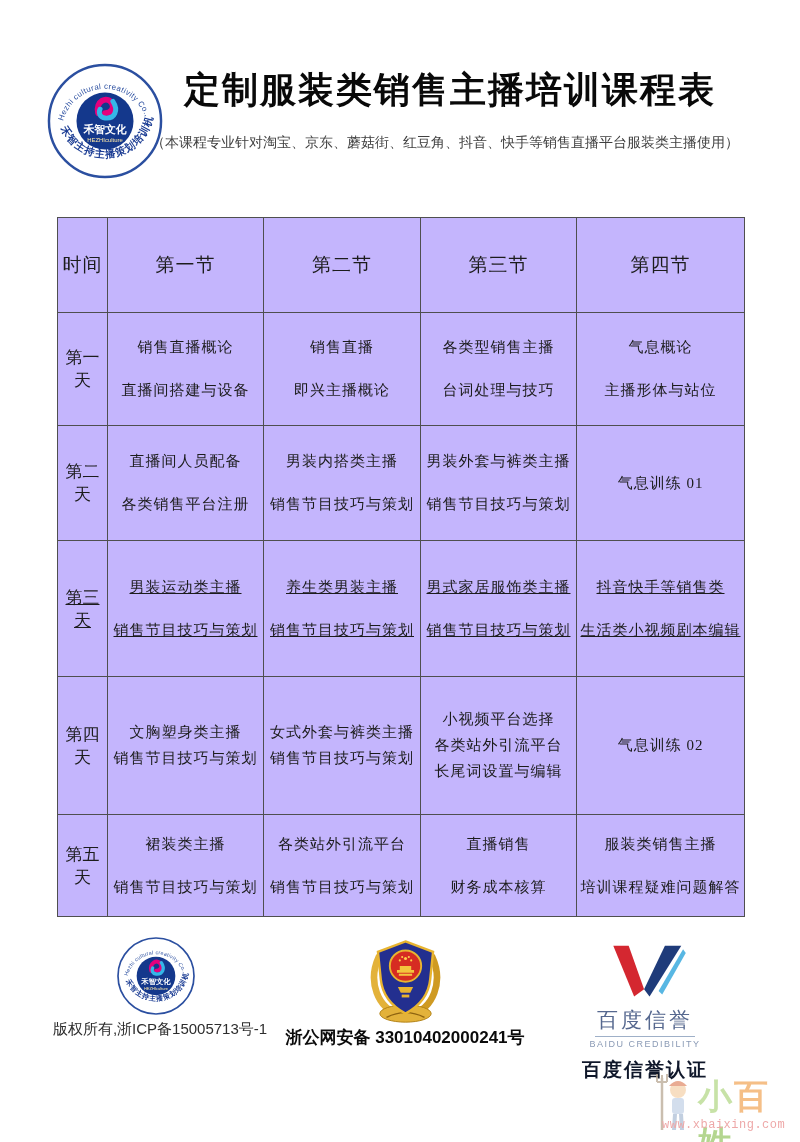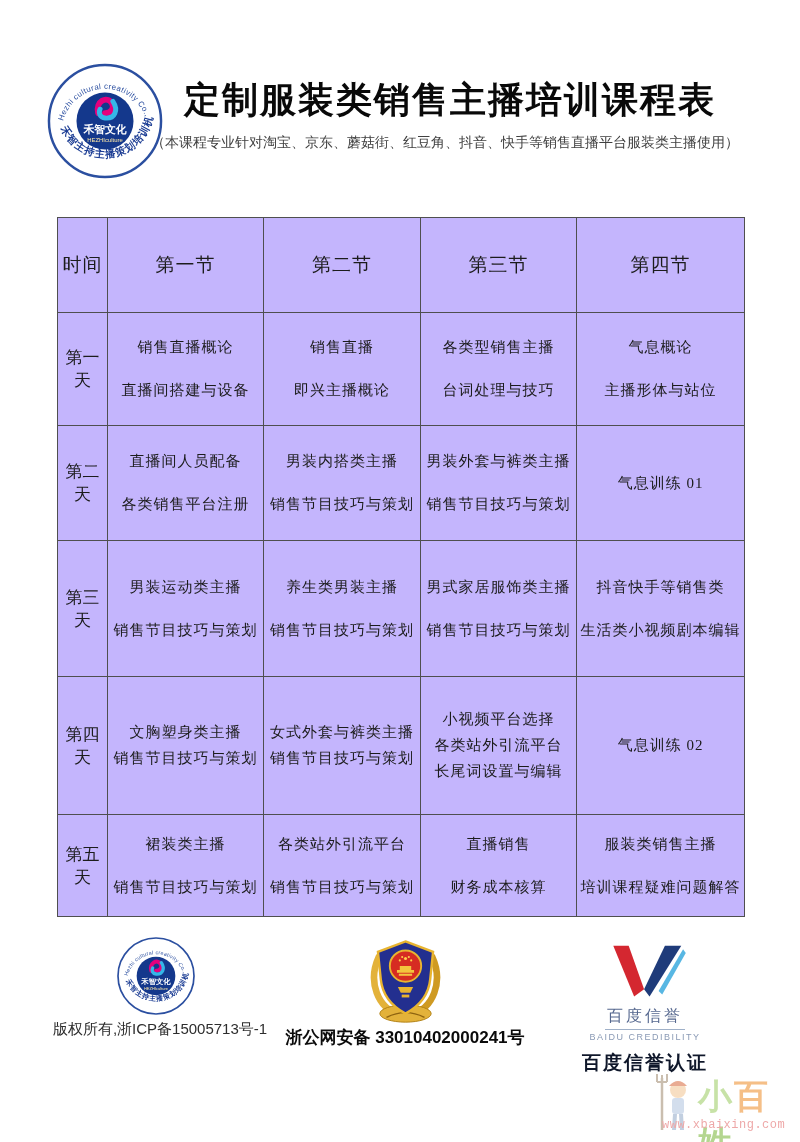--- a/index.html
+++ b/index.html
@@ -5,21 +5,21 @@
   html,body{margin:0;padding:0;}
   body{
     width:800px;height:1142px;position:relative;background:#ffffff;
     font-family:"Liberation Serif","DejaVu Serif",serif;color:#1c1c1c;
     overflow:hidden;
   }
   .abs{position:absolute;}
 
   
   #page-title{
-    left:170px;top:76px;width:560px;text-align:center;
+    left:170px;top:66px;width:560px;text-align:center;
     font-family:"Liberation Sans","DejaVu Sans",sans-serif;
     font-weight:bold;font-size:36px;letter-spacing:2px;color:#090909;
   }
   #page-subtitle{
     left:130px;top:134px;width:630px;text-align:center;
     font-size:14px;color:#404040;letter-spacing:0px;
   }
 
   
   .badge-svg text{font-family:"Liberation Sans","DejaVu Sans",sans-serif;}
@@ -32,42 +32,42 @@
   #course-table th,#course-table td{
     border:1px solid #4f4f4f;padding:0;vertical-align:middle;text-align:center;
     background:#c4b5fd;
   }
   #course-table col.c0{width:50px;}
   #course-table col.c1{width:156px;}
   #course-table col.c2{width:157px;}
   #course-table col.c3{width:156px;}
   #course-table col.c4{width:168px;}
   tr.r-head{height:95px;}
-  tr.r1{height:113px;margin-top:19px;} tr.r2{height:115px;} tr.r3{height:136px;}
+  tr.r1{height:113px;margin-top:19px;} tr.r2{height:115px;} tr.r3{height:136px;text-decoration:underline;}
   tr.r4{height:138px;} tr.r5{height:102px;}
   #course-table th{font-size:19px;font-weight:normal;letter-spacing:1px;}
   td.day{font-size:17px;letter-spacing:0px;}
   .cell{display:flex;flex-direction:column;justify-content:center;align-items:center;gap:24px;height:100%;}
   tr.r4 .cell{gap:7px;}
   .line{font-size:15px;letter-spacing:1px;white-space:nowrap;}
 
   
   #copyright-text{
     left:40px;top:1020px;width:240px;text-align:center;
     font-family:"Liberation Sans","DejaVu Sans",sans-serif;
     font-size:15px;color:#2d2d2d;
   }
   #police-text{
     left:280px;top:1026px;width:250px;text-align:center;
     font-family:"Liberation Sans","DejaVu Sans",sans-serif;
     font-weight:bold;font-size:17px;color:#0b0b0b;
   }
   #baidu-block{left:575px;top:942px;width:140px;text-align:center;}
   #baidu-name{font-family:"Liberation Sans","DejaVu Sans",sans-serif;
-    font-size:16px;color:#56688f;letter-spacing:3px;margin-top:2px;
+    font-size:21px;color:#56688f;letter-spacing:3px;margin-top:2px;
     border-bottom:1px solid #9fb0c8;display:inline-block;padding:0 2px 2px 2px;}
   #baidu-en{font-family:"Liberation Sans","DejaVu Sans",sans-serif;
     font-size:9px;color:#8a9ab5;letter-spacing:1.5px;margin-top:2px;}
   #baidu-cert{font-family:"Liberation Sans","DejaVu Sans",sans-serif;
     font-size:19px;font-weight:bold;color:#0f172a;letter-spacing:2px;margin-top:8px;}
 
   
   #watermark{left:652px;top:1068px;width:148px;height:74px;opacity:0.75;}
   #wm-chars{position:absolute;left:46px;top:6px;
     font-family:"Liberation Sans","DejaVu Sans",sans-serif;

